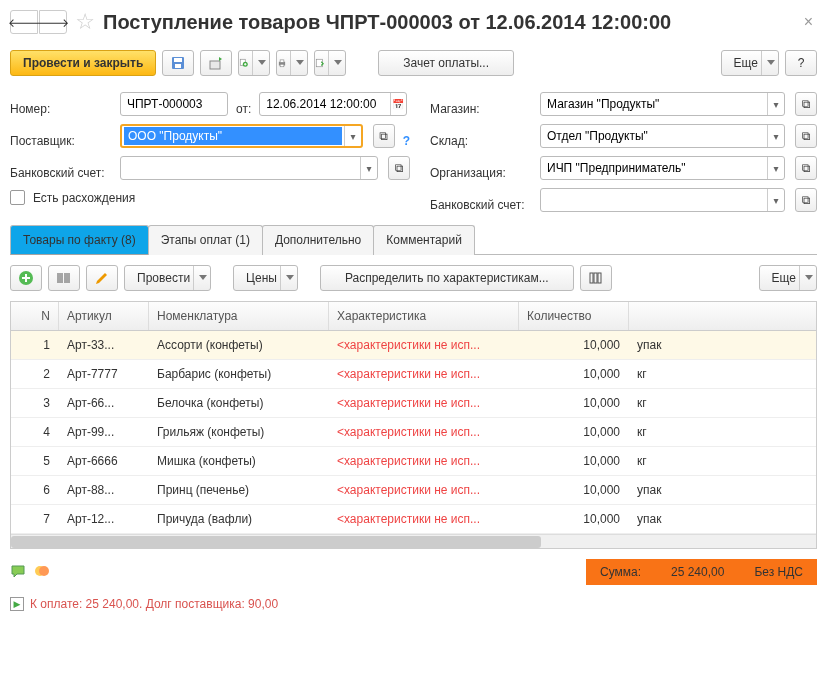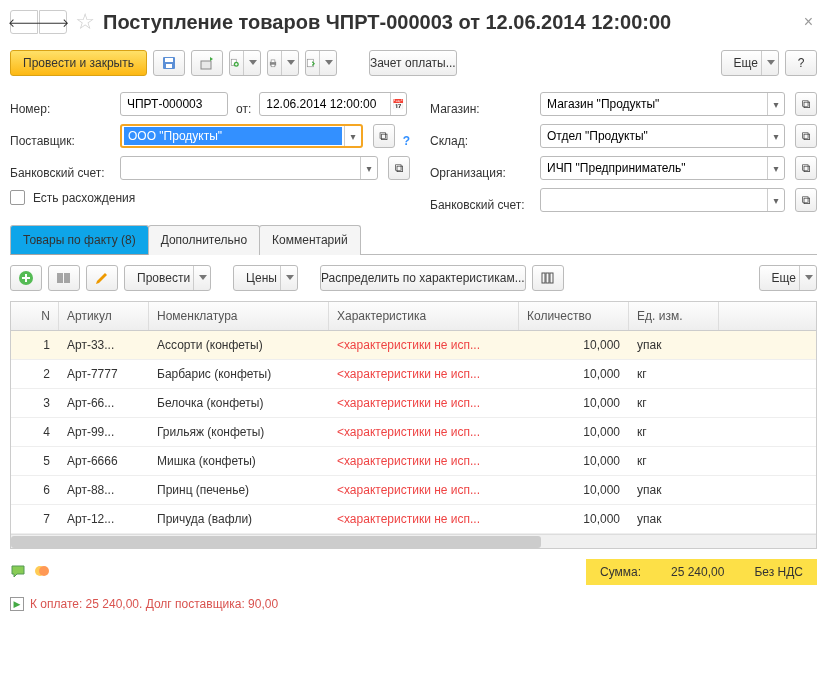--- a/index.html
+++ b/index.html
@@ -6,22 +6,22 @@
 body{font-family:Arial,sans-serif;font-size:12px;color:#333;background:#fff;width:827px;padding:4px 10px 10px}
 .titlebar{display:flex;align-items:center;gap:6px;padding:6px 0 12px}
 .nav-btns{display:flex;gap:1px}
 .nav-btn{width:28px;height:24px;border:1px solid #ccc;background:#fff;display:flex;align-items:center;justify-content:center;cursor:pointer}
 .nav-btn:first-child{border-radius:3px 0 0 3px}
 .nav-btn:last-child{border-radius:0 3px 3px 0}
 .star{width:24px;height:24px;display:flex;align-items:center;justify-content:center;color:#ccc;font-size:22px;cursor:pointer}
 .title{font-size:20px;font-weight:bold}
 .close-x{margin-left:auto;color:#999;font-size:16px;cursor:pointer;padding:0 4px}
 .toolbar{display:flex;align-items:center;gap:6px;padding:4px 0 12px}
-.btn{height:26px;border:1px solid #bbb;border-radius:3px;background:linear-gradient(#fff,#eee);display:inline-flex;align-items:center;padding:0 0;cursor:pointer;font-size:12px}
-.btn-primary{background:linear-gradient(#ffe169,#fdb813);border-color:#d9a215;font-weight:normal;padding:8px 12px}
+.btn{height:26px;border:1px solid #bbb;border-radius:3px;background:linear-gradient(#fff,#eee);display:inline-flex;align-items:center;padding:0 24px;cursor:pointer;font-size:12px}
+.btn-primary{background:linear-gradient(#ffe169,#fdb813);border-color:#d9a215;font-weight:bold;padding:8px 12px}
 .btn-icon{width:32px;justify-content:center;padding:0}
 .btn-split{padding-right:20px;position:relative}
 .btn-split::after{content:"";position:absolute;right:0;top:0;bottom:0;width:16px;border-left:1px solid #ccc;display:flex;align-items:center;justify-content:center}
 .caret{position:absolute;right:3px;top:9px;width:0;height:0;border-left:4px solid transparent;border-right:4px solid transparent;border-top:5px solid #777}
 .spacer{flex:1}
 .form-row{display:flex;align-items:flex-end;padding:4px 0;gap:8px}
 .lbl{width:102px;color:#333}
 .fld{height:24px;border:1px solid #bbb;border-radius:3px;display:flex;align-items:center;background:#fff;position:relative}
 .fld input{border:none;outline:none;padding:0 6px;width:100%;background:transparent;font-size:12px}
 .fld-sel{border:2px solid #f5a623;border-radius:3px}
@@ -46,21 +46,21 @@
 .gc{padding:0 8px;border-right:1px solid transparent;white-space:nowrap;overflow:hidden;text-overflow:ellipsis}
 .c-n{width:48px;text-align:right}
 .c-art{width:90px}
 .c-nom{width:180px}
 .c-char{width:190px;color:#ef4444}
 .c-qty{width:110px;text-align:right}
 .c-unit{width:90px}
 .scroll{height:14px;background:#f0f0f0;border-top:1px solid #ddd;position:relative}
 .scroll-thumb{position:absolute;left:0;top:1px;height:12px;width:530px;background:#ccc;border-radius:3px}
 .bottom-icons{display:flex;gap:8px;padding:10px 0 6px;align-items:center}
-.sum-bar{margin-left:auto;display:flex;align-items:center;gap:30px;background:#fde047;padding:6px 14px}
+.sum-bar{margin-left:auto;display:flex;align-items:center;gap:30px;background:#f97316;padding:6px 14px}
 .status{display:flex;align-items:center;gap:6px;padding-top:6px;color:#d9534f}
 .status-ico{width:14px;height:14px;border:1px solid #999;display:flex;align-items:center;justify-content:center;color:#4a4;font-size:9px}
 .ico-svg{width:16px;height:16px}
 .q{color:#3390ff;font-weight:bold;cursor:pointer}
 </style>
 </head>
 <body>
 
 <div class="titlebar">
   <div class="nav-btns">
@@ -186,20 +186,21 @@
           <input value="" style="">
           <div class="fld-btn">▾</div>
         </div>
       <div class="ext-btn">⧉</div>
     </div>
   </div>
 </div>
 
 <div class="tabs">
   <div class="tab active">Товары по факту (8)</div>
+  <div class="tab">Этапы оплат (1)</div>
   <div class="tab">Дополнительно</div>
   <div class="tab">Комментарий</div>
 </div>
 
 <div class="tab-toolbar">
   <div class="btn btn-icon">
       <svg class="ico-svg" viewBox="0 0 16 16">
         <circle cx="8" cy="8" r="7" fill="#5b5"></circle>
         <path d="M8 4v8M4 8h8" stroke="#fff" stroke-width="2"></path>
       </svg>
@@ -239,21 +240,20 @@
     </div>
 </div>
 
 <div class="grid">
   <div class="grid-head">
     <div class="gh c-n">N</div>
     <div class="gh c-art">Артикул</div>
     <div class="gh c-nom">Номенклатура</div>
     <div class="gh c-char" style="color:#555">Характеристика</div>
     <div class="gh c-qty" style="text-align:left">Количество</div>
-    <div class="gh c-unit">Ед. изм.</div>
   </div>
   <div class="grid-body" id="grid-body">
       <div class="grid-row sel">
         <div class="gc c-n">1</div>
         <div class="gc c-art">Арт-33...</div>
         <div class="gc c-nom">Ассорти (конфеты)</div>
         <div class="gc c-char">&lt;характеристики не исп...</div>
         <div class="gc c-qty">10,000</div>
         <div class="gc c-unit">упак</div>
       </div>

